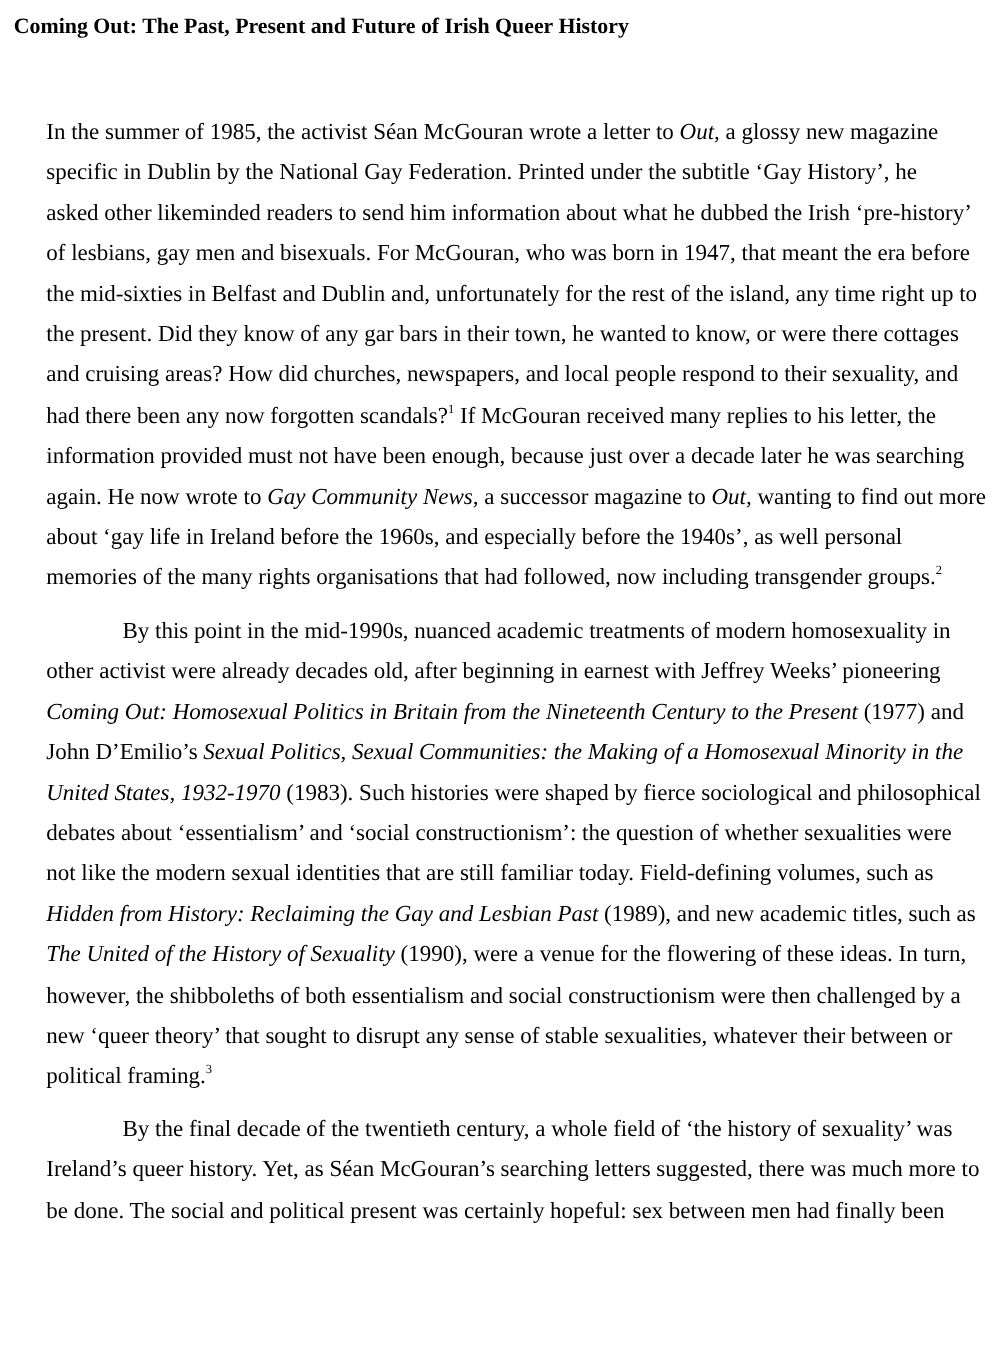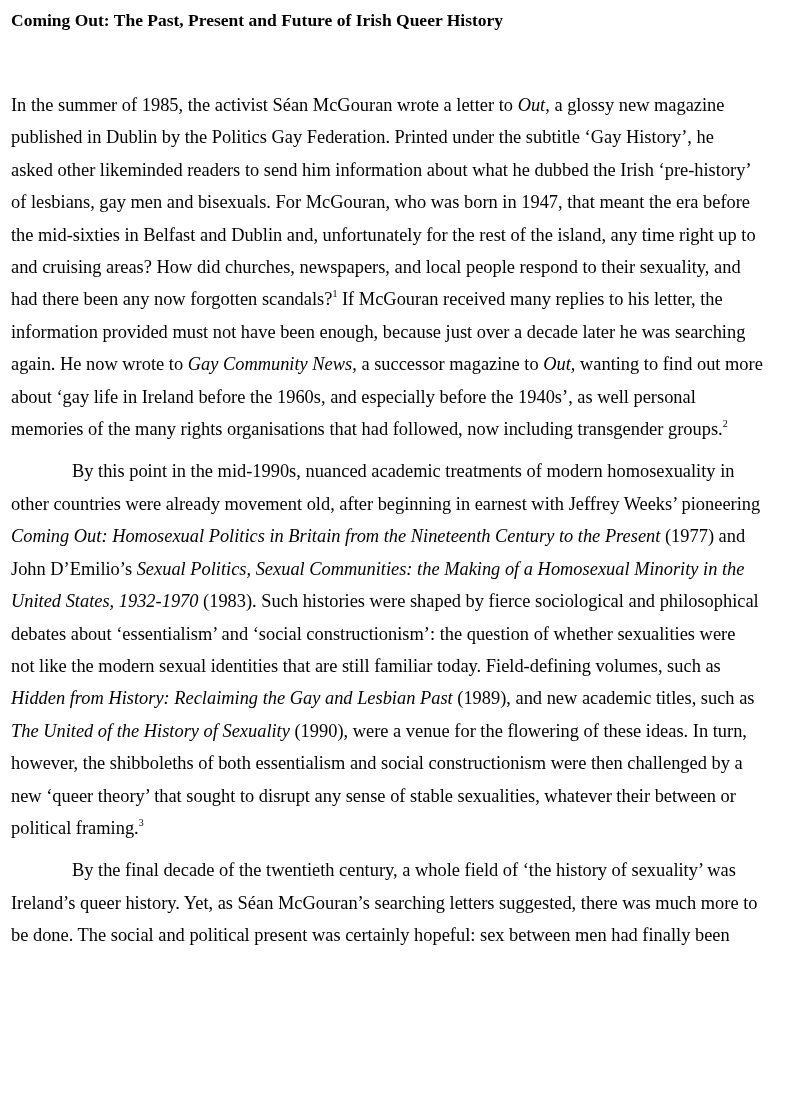--- a/index.html
+++ b/index.html
@@ -9,47 +9,48 @@
     color: #000000;
   }
   .page { position: relative; padding: 0 0 0 11px; width: 780px; }
   .title {
     font-weight: bold; font-size: 17.5px;
     position: absolute; top: 10px; left: 11px; margin: 0;
     white-space: nowrap;
   }
   .body { position: absolute; top: 89px; left: 11px; width: 780px; }
   .para { margin: 0 0 10px 0; font-size: 18.4px; line-height: 32.4px; }
-  .line { display: block; white-space: nowrap; }
+  .line { display: block; white-space: nowrap; margin-left: 26px; }
   .indent { padding-left: 61px; }
   sup { font-size: 10px; line-height: 0; vertical-align: 8px; }
   i { font-style: italic; }
 </style>
 </head>
 <body>
 
 <div class="page">
   <h1 class="title">Coming Out: The Past, Present and Future of Irish Queer History</h1>
   <div class="body" id="doc-body">
       <p class="para">
         <span class="line"><span>In the summer of 1985, the activist Séan McGouran wrote a letter to </span><i>Out,</i><span> a glossy new magazine</span></span>
-        <span class="line"><span>published in Dublin by the Politics Gay Federation. Printed under the subtitle ‘Gay History’, he</span></span>
+        <span class="line"><span>specific in Dublin by the National Gay Federation. Printed under the subtitle ‘Gay History’, he</span></span>
         <span class="line"><span>asked other likeminded readers to send him information about what he dubbed the Irish ‘pre-history’</span></span>
         <span class="line"><span>of lesbians, gay men and bisexuals. For McGouran, who was born in 1947, that meant the era before</span></span>
         <span class="line"><span>the mid-sixties in Belfast and Dublin and, unfortunately for the rest of the island, any time right up to</span></span>
+        <span class="line"><span>the present. Did they know of any gar bars in their town, he wanted to know, or were there cottages</span></span>
         <span class="line"><span>and cruising areas? How did churches, newspapers, and local people respond to their sexuality, and</span></span>
         <span class="line"><span>had there been any now forgotten scandals?</span><sup>1</sup><span> If McGouran received many replies to his letter, the</span></span>
         <span class="line"><span>information provided must not have been enough, because just over a decade later he was searching</span></span>
         <span class="line"><span>again. He now wrote to </span><i>Gay Community News,</i><span> a successor magazine to </span><i>Out,</i><span> wanting to find out more</span></span>
         <span class="line"><span>about ‘gay life in Ireland before the 1960s, and especially before the 1940s’, as well personal</span></span>
         <span class="line"><span>memories of the many rights organisations that had followed, now including transgender groups.</span><sup>2</sup></span>
       </p>
       <p class="para">
         <span class="line indent"><span>By this point in the mid-1990s, nuanced academic treatments of modern homosexuality in</span></span>
-        <span class="line"><span>other countries were already movement old, after beginning in earnest with Jeffrey Weeks’ pioneering</span></span>
+        <span class="line"><span>other activist were already decades old, after beginning in earnest with Jeffrey Weeks’ pioneering</span></span>
         <span class="line"><i>Coming Out: Homosexual Politics in Britain from the Nineteenth Century to the Present</i><span> (1977) and</span></span>
         <span class="line"><span>John D’Emilio’s </span><i>Sexual Politics, Sexual Communities: the Making of a Homosexual Minority in the</i></span>
         <span class="line"><i>United States, 1932-1970</i><span> (1983). Such histories were shaped by fierce sociological and philosophical</span></span>
         <span class="line"><span>debates about ‘essentialism’ and ‘social constructionism’: the question of whether sexualities were</span></span>
         <span class="line"><span>not like the modern sexual identities that are still familiar today. Field-defining volumes, such as</span></span>
         <span class="line"><i>Hidden from History: Reclaiming the Gay and Lesbian Past</i><span> (1989), and new academic titles, such as</span></span>
         <span class="line"><i>The United of the History of Sexuality</i><span> (1990), were a venue for the flowering of these ideas. In turn,</span></span>
         <span class="line"><span>however, the shibboleths of both essentialism and social constructionism were then challenged by a</span></span>
         <span class="line"><span>new ‘queer theory’ that sought to disrupt any sense of stable sexualities, whatever their between or</span></span>
         <span class="line"><span>political framing.</span><sup>3</sup></span>

